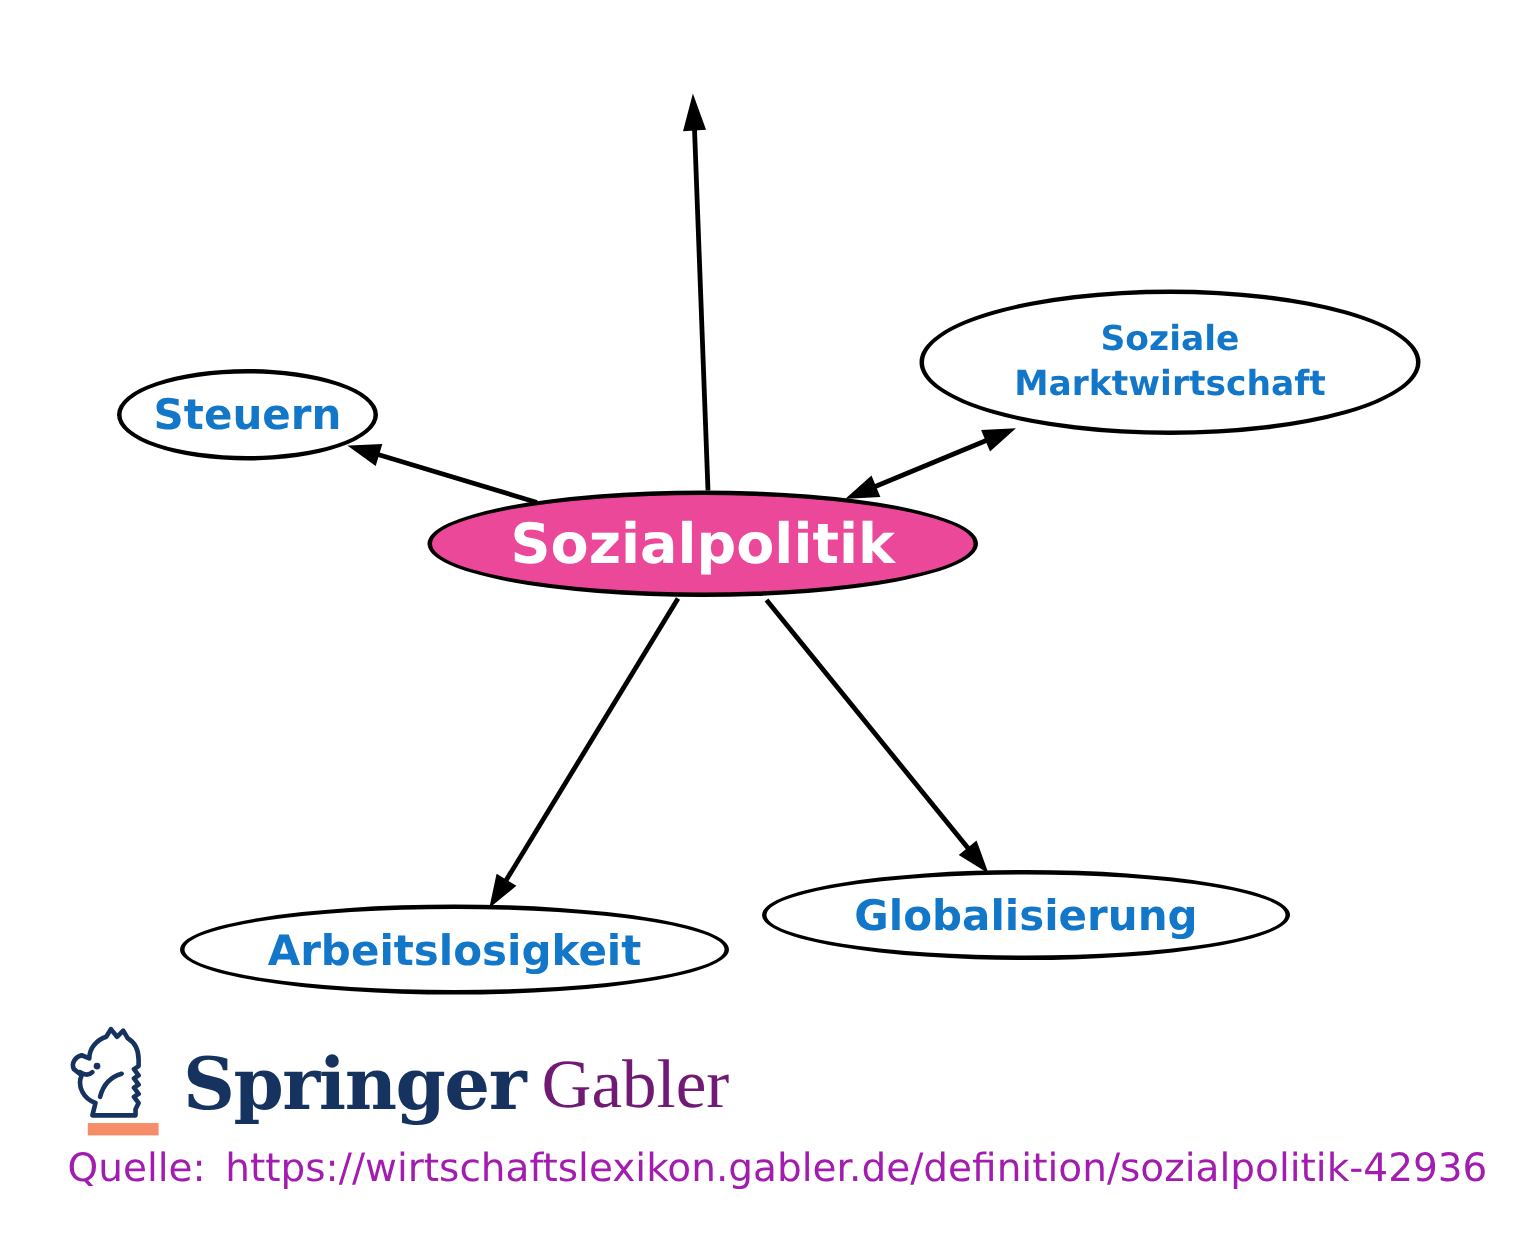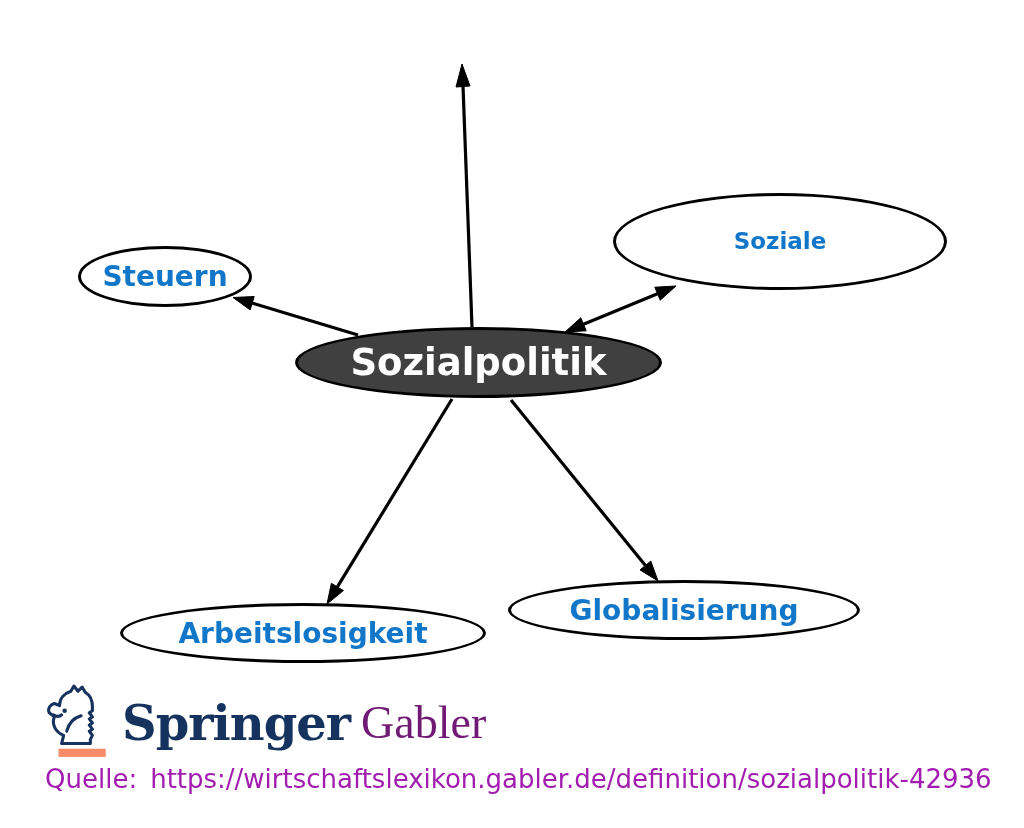--- a/index.html
+++ b/index.html
@@ -14,22 +14,22 @@
   .node {
     position:absolute; box-sizing:border-box;
     border:3px solid #000; border-radius:50%;
     background:#fff; color:#1277c8;
     display:flex; align-items:center; justify-content:center;
     text-align:center; font-weight:bold; z-index:2;
   }
   .n-marktversagen { left:312px; top:13px;  width:298px; height:56px; font-size:25px; }
   .n-soziale       { left:613px; top:193px; width:334px; height:97px; font-size:23px; line-height:1.3; }
   .n-steuern       { left:78px;  top:246px; width:174px; height:61px; font-size:28px; }
-  .n-center        { left:295px; top:327px; width:367px; height:71px; font-size:37px;
-                     background:#404040; color:#ffffff; border-width:3.5px; }
+  .n-center        { left:285px; top:327px; width:367px; height:71px; font-size:37px;
+                     background:#ec4899; color:#ffffff; border-width:3.5px; }
   .n-arbeit        { left:120px; top:603px; width:366px; height:60px; font-size:28px; }
   .n-global        { left:508px; top:580px; width:352px; height:60px; font-size:28px;text-align:center; }
 
   .logo-icon { position:absolute; left:46px; top:684px; z-index:2; }
   .brand { position:absolute; left:122px; top:699px; display:flex; align-items:center; z-index:2; }
   .brand-springer {
     font-family:"DejaVu Serif","Liberation Serif",serif;
     font-weight:bold; font-size:48px; color:#15335e; letter-spacing:-1px; line-height:1;
   }
   .brand-gabler {
@@ -73,20 +73,21 @@
     <g>
       <line x1="511" y1="400" x2="645.4" y2="565.5"></line>
       <polygon points="658,581 640,569.9 650.8,561.1"></polygon>
     </g>
   </svg>
 
 
   <div class="node n-soziale">
     <span>
       <span>Soziale</span><br>
+      <span>Marktwirtschaft</span>
     </span>
   </div>
 
   <div class="node n-steuern">
     <span>Steuern</span>
   </div>
 
   <div class="node n-center">
     <span>Sozialpolitik</span>
   </div>

